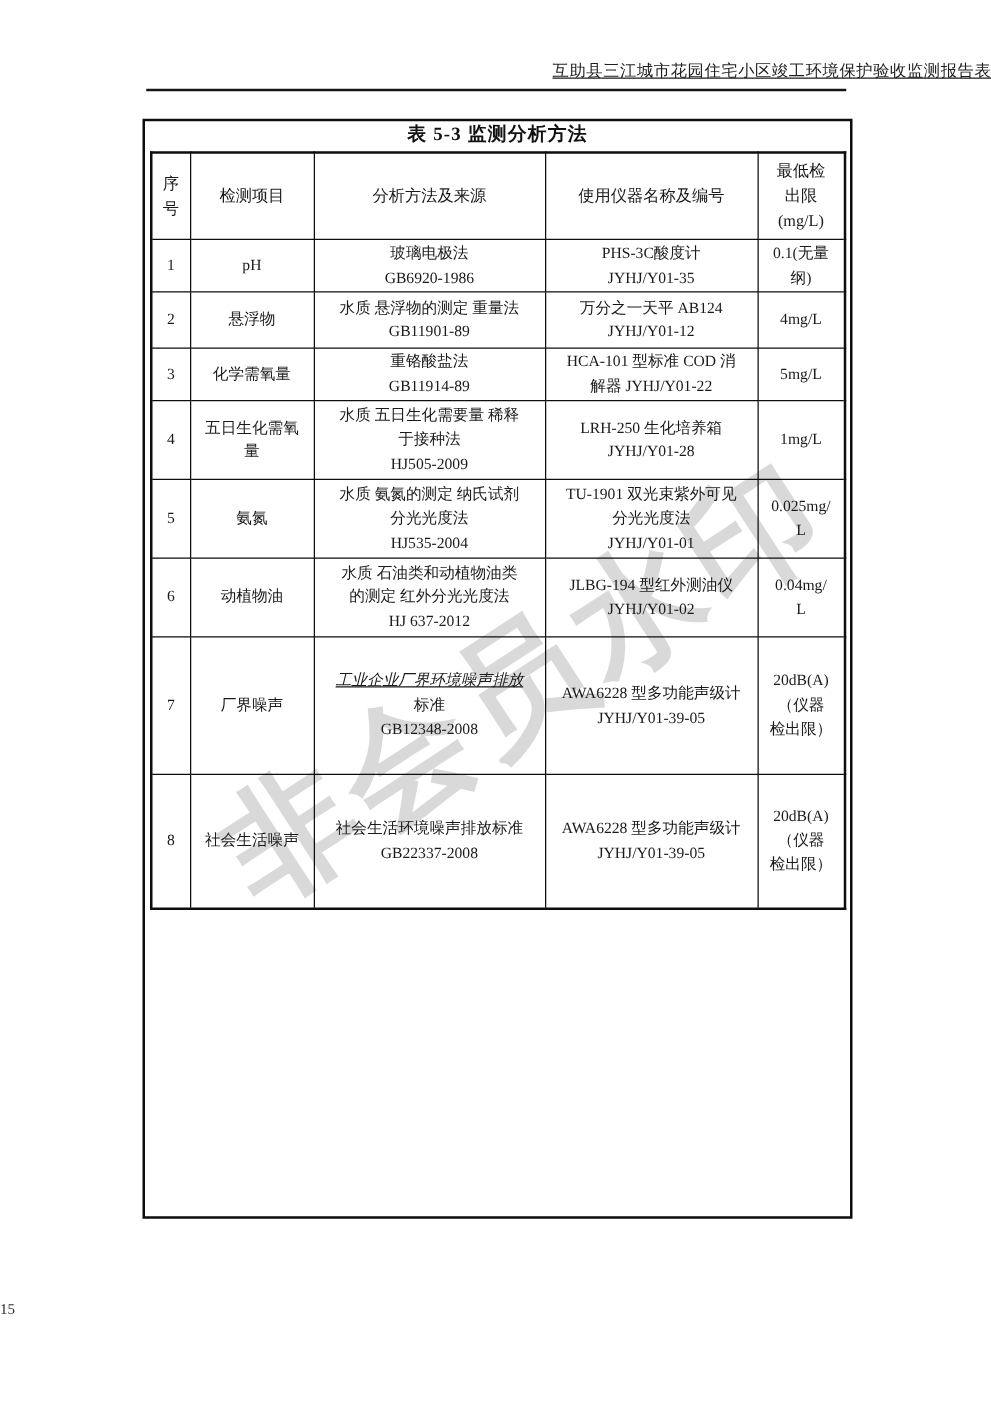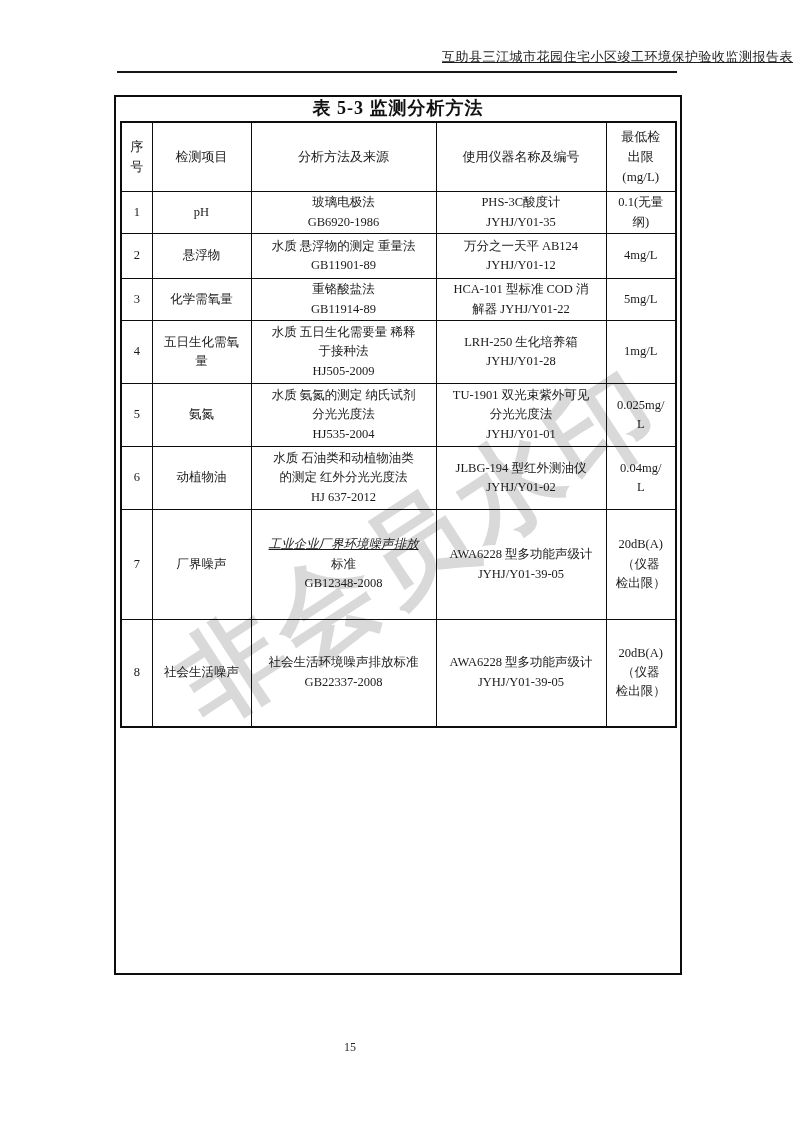--- a/index.html
+++ b/index.html
@@ -17,21 +17,21 @@
     position:absolute; top:48px; left:0; width:793px;
     text-align:right; font-size:13px; letter-spacing:0.5px;
     text-decoration:underline; color:#1c1c1c;
   }
   .doc-header-rule {
     position:absolute; top:71px; left:117px; width:560px;
     border-top:2px solid #161616; height:0;
   }
   .page-footer {
     position:absolute; top:1040px; left:0; width:700px;
-    text-align:center; font-size:12px; color:#2a2a2a;
+    text-align:left; font-size:12px; color:#2a2a2a;
   }
 
   
   .watermark {
     position:absolute; left:110px; top:472px; width:620px; height:150px;
     display:flex; align-items:center; justify-content:center;
     transform:rotate(-33deg);
     font-family:"Liberation Sans", sans-serif;
     font-weight:bold;
     font-size:104px; letter-spacing:6px;
@@ -42,21 +42,21 @@
 
   
   .outer-frame {
     position:absolute; left:114px; top:95px;
     width:564px; height:876px;
     border:2px solid #0d0d0d;
     z-index:1;
   }
   .table-title {
     height:24px; line-height:23px;
-    text-align:center; font-weight:bold; font-size:18px;
+    text-align:center; font-weight:bold; font-size:15px;
     letter-spacing:1px; color:#111;
   }
   table.main-table {
     position:absolute; left:4px; top:24px;
     border-collapse:collapse; table-layout:fixed;
     width:555px;
     border:2px solid #0d0d0d;
     background:transparent;
   }
   .main-table th, .main-table td {

